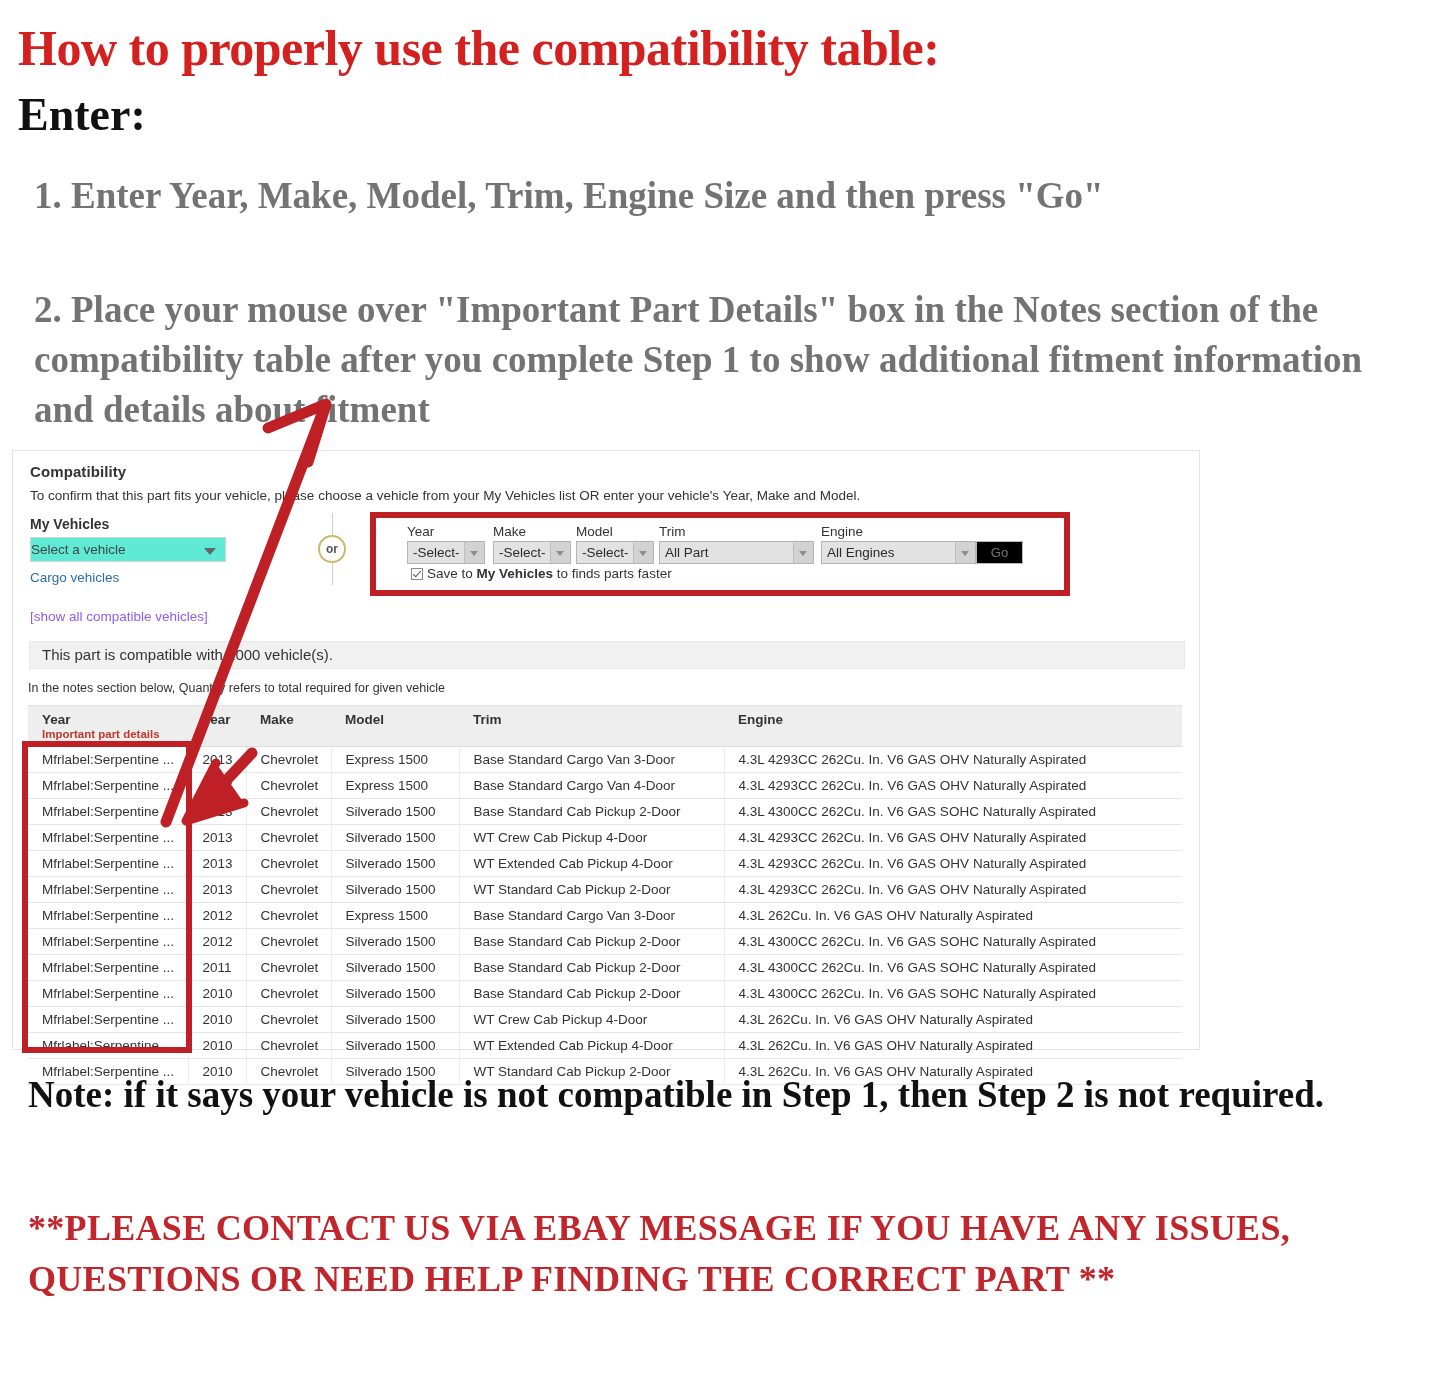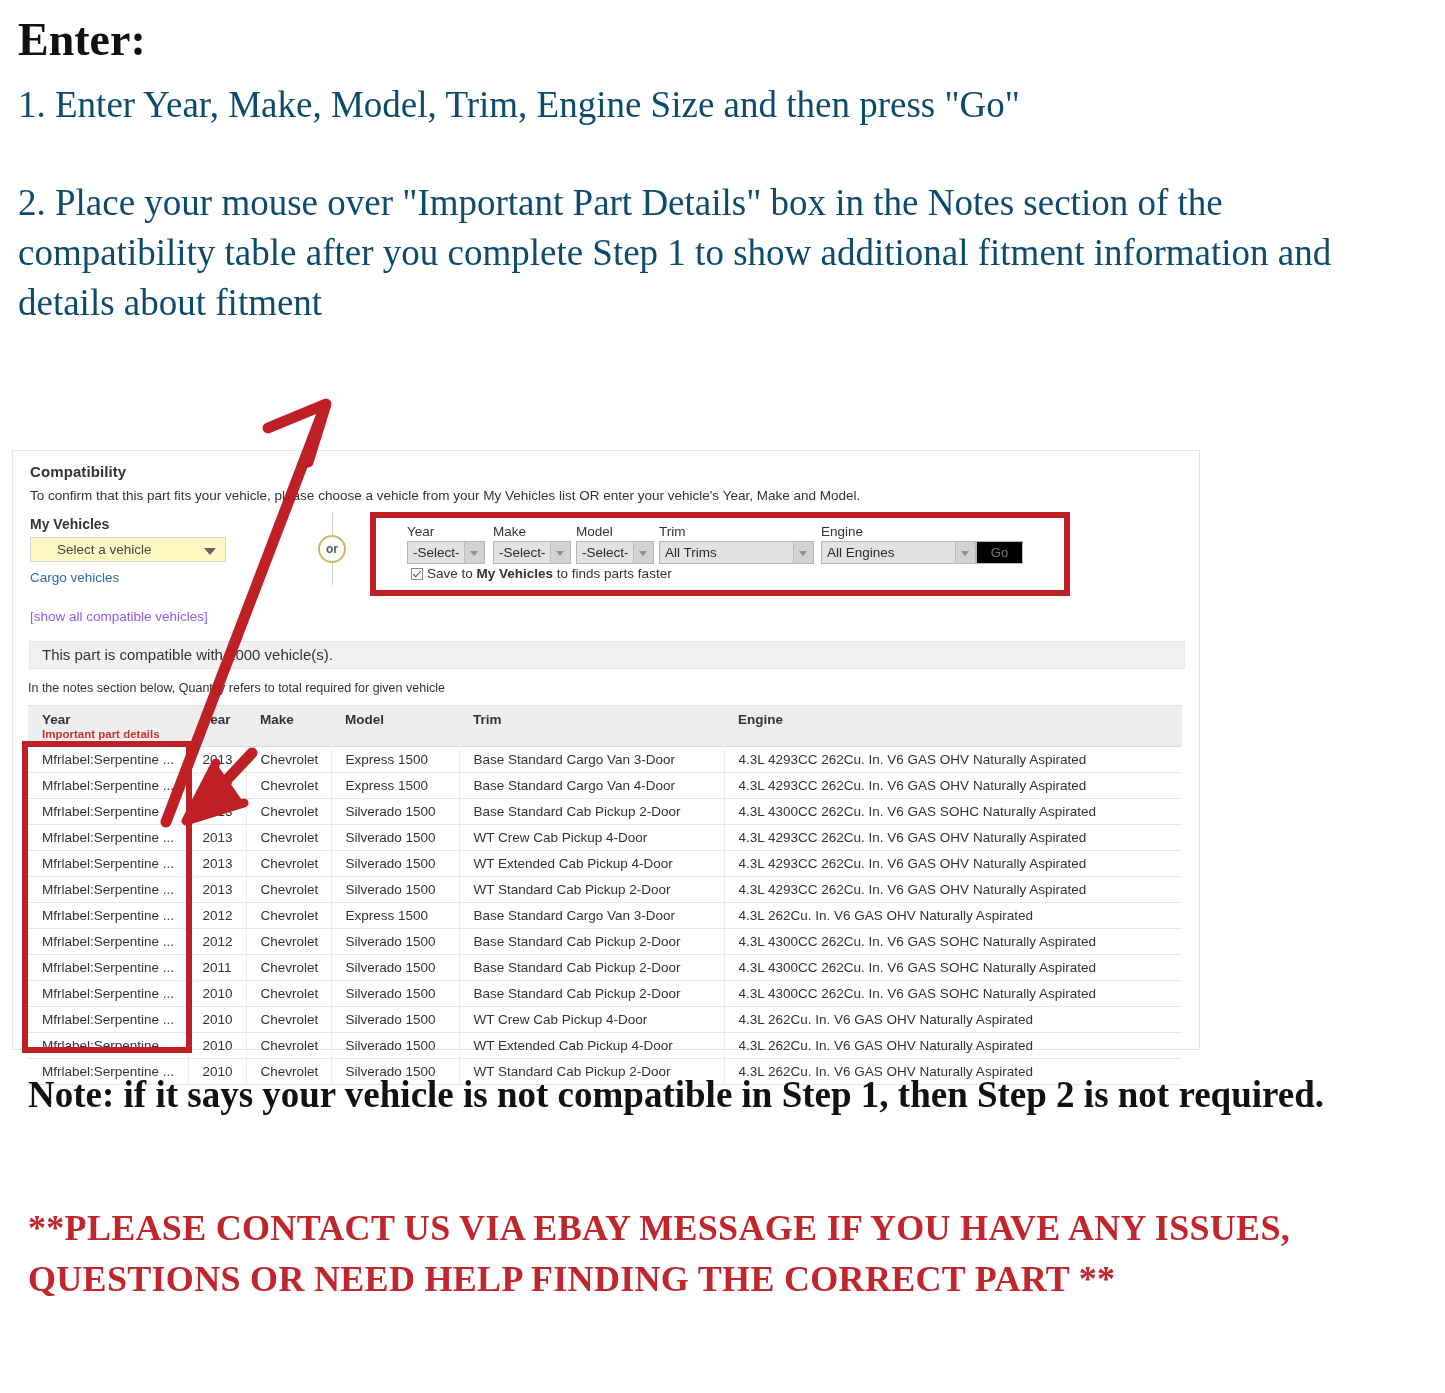--- a/index.html
+++ b/index.html
@@ -36,25 +36,25 @@
     font-family: "Liberation Serif", serif;
     font-weight: bold;
     color: #111111;
     font-size: 46px;
     line-height: 1.05;
     margin: 0;
     padding-top: 16px;
   }
   .step-line {
     font-family: "Liberation Serif", serif;
-    font-weight: normal;
-    color: #0c4a6e;
+    font-weight: bold;
+    color: #737373;
     font-size: 37px;
     line-height: 1.35;
-    margin: 0;
+    margin: 16px;
     padding-top: 16px;
     max-width: 1360px;
   }
   .step-2 {
     padding-top: 48px;
   }
 
   
   .compat-panel {
     position: absolute;
@@ -91,27 +91,27 @@
     font-size: 14px;
     font-weight: bold;
     color: #333333;
   }
   .myveh-select {
     position: absolute;
     left: 17px;
     top: 86px;
     width: 196px;
     height: 25px;
-    background: #fef9c3;
+    background: #5eead4;
     border: 1px solid #d6d6d6;
     box-sizing: border-box;
     font-size: 13.5px;
     color: #444444;
     line-height: 24px;
-    padding-left: 26px;
+    padding-left: 0;
     cursor: pointer;
   }
   .myveh-caret {
     position: absolute;
     right: 9px;
     top: 10px;
     width: 0; height: 0;
     border-left: 6px solid transparent;
     border-right: 6px solid transparent;
     border-top: 7px solid #666666;
@@ -400,20 +400,21 @@
     font-size: 36px;
     line-height: 1.42;
     color: #c0262b;
     letter-spacing: 0.3px;
   }
 </style>
 </head>
 <body>
 
 <div class="hdr-block">
+  <div class="title-red">How to properly use the compatibility table:</div>
   <div class="steps-word">Enter:</div>
   <div class="step-line">1. Enter Year, Make, Model, Trim, Engine Size and then press "Go"</div>
   <div class="step-line step-2">2. Place your mouse over "Important Part Details" box in the Notes section of the compatibility table after you complete Step 1 to show additional fitment information and details about fitment</div>
 </div>
 
 <div class="compat-panel">
 
   <div class="compat-title">Compatibility</div>
   <div class="compat-sub">To confirm that this part fits your vehicle, please choose a vehicle from your My Vehicles list OR enter your vehicle's Year, Make and Model.</div>
 
@@ -453,21 +454,21 @@
     <span class="sel-lbl">Model</span>
     <div class="sel-box">
       <div class="sel-txt">-Select-</div>
       <div class="sel-arrow"></div>
     </div>
   </div>
 
   <div class="sel-grp" style="left:252px; width:155px;">
     <span class="sel-lbl">Trim</span>
     <div class="sel-box">
-      <div class="sel-txt">All Trims</div>
+      <div class="sel-txt">All Part</div>
       <div class="sel-arrow"></div>
     </div>
   </div>
 
   <div class="sel-grp" style="left:414px; width:155px;">
     <span class="sel-lbl">Engine</span>
     <div class="sel-box">
       <div class="sel-txt">All Engines</div>
       <div class="sel-arrow"></div>
     </div>

